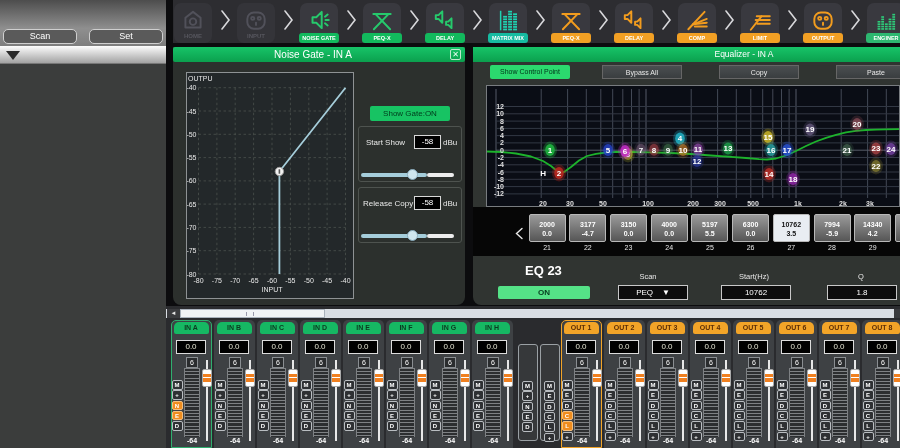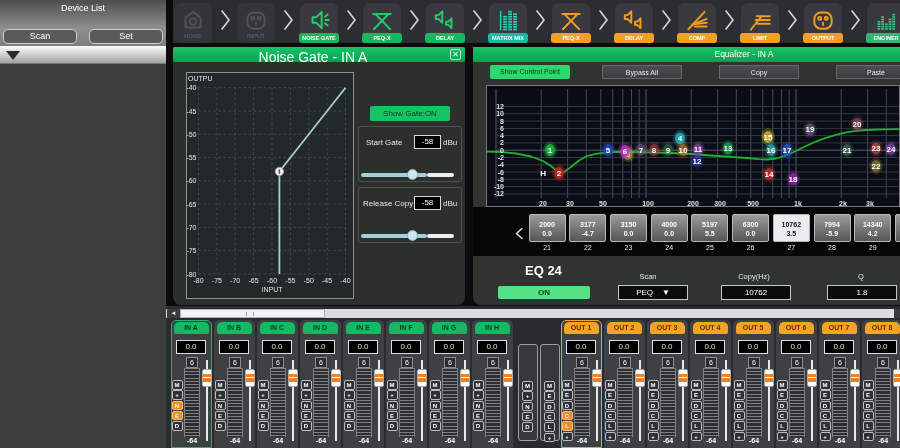--- a/index.html
+++ b/index.html
@@ -1,20 +1,19 @@
 <!DOCTYPE html>
 <html><head><meta charset="utf-8"><style>
 *{margin:0;padding:0;box-sizing:border-box;font-family:"Liberation Sans",sans-serif;}
 body{width:900px;height:448px;background:#0c0c0e;overflow:hidden;position:relative;}
 .abs{position:absolute;}
 </style></head><body>
 
 <div class="abs" style="left:0;top:0;width:166px;height:448px;background:#3b3d3c;">
  <div class="abs" style="left:0;top:0;width:166px;height:46px;background:linear-gradient(#4d4d4d 0%,#8f8f8f 62%,#7d7d7d 100%);"></div>
- <div class="abs" style="left:0;top:3px;width:166px;text-align:center;color:#fff;font-size:9px;">Device List</div>
  <div class="abs" style="left:3px;top:29px;width:74px;height:15px;background:#5a5a5a;border:1px solid #cfcfcf;border-radius:5px;color:#fff;font-size:9px;text-align:center;line-height:13px;">Scan</div>
  <div class="abs" style="left:89px;top:29px;width:74px;height:15px;background:#5a5a5a;border:1px solid #cfcfcf;border-radius:5px;color:#fff;font-size:9px;text-align:center;line-height:13px;">Set</div>
  <div class="abs" style="left:0;top:46px;width:166px;height:18px;background:linear-gradient(#fdfdfd,#a2a2a2);border-bottom:1px solid #777;"></div>
  <div class="abs" style="left:6px;top:51px;width:0;height:0;border-left:7px solid transparent;border-right:7px solid transparent;border-top:9px solid #2a2a2a;"></div>
 </div>
 
 <div class="abs" style="left:173px;top:0;width:727px;height:43px;background:#2d2d31;">
 <div class="abs" style="left:1px;top:3px;width:38px;height:40px;background:#343439;border-radius:7px;"></div>
 <div class="abs" style="left:1px;top:3px;width:38px;height:40px;">
       <svg width="26" height="26" viewBox="0 0 24 24" style="position:absolute;left:6px;top:4px" fill="none" stroke="#51515a" stroke-width="1.8" stroke-linecap="round" stroke-linejoin="round">
@@ -196,21 +195,21 @@
         <rect x="17.8" y="10.7" width="2.6" height="1.5"></rect>
         <rect x="17.8" y="8.5" width="2.6" height="1.5"></rect>
         <rect x="17.8" y="6.3" width="2.6" height="1.5"></rect>
       </svg>
     </div>
 <div class="abs" style="left:693px;top:32.5px;width:40px;height:10.5px;background:#2db770;border-radius:3px;color:#fff;font-size:5.5px;font-weight:bold;text-align:center;line-height:10.5px;letter-spacing:0;white-space:nowrap;overflow:hidden;">ENGINER</div>
 </div>
 
 <div class="abs" style="left:173px;top:47px;width:292px;height:258px;background:#2c302d;border-radius:0 0 8px 8px;">
  <div class="abs" style="left:0;top:0;width:292px;height:15px;background:linear-gradient(#17c468,#0ba04e);border-radius:2px;"></div>
- <div class="abs" style="left:0;top:1.5px;width:280px;text-align:center;color:#fff;font-size:14px;">Noise Gate - IN A</div>
+ <div class="abs" style="left:0;top:1.5px;width:280px;text-align:center;color:#fff;font-size:10px;">Noise Gate - IN A</div>
  <div class="abs" style="left:277px;top:2px;width:11px;height:11px;border:1px solid #bfe8cf;border-radius:2px;color:#eafff2;font-size:8px;text-align:center;line-height:9px;">✕</div>
 
 <div class="abs" style="left:13px;top:25px;width:168px;height:227px;background:#23282a;border:1px solid #8e9294;">
 <svg width="168" height="227" viewBox="0 0 168 227">
 <g stroke="#4b524e" stroke-width="0.8" stroke-dasharray="2.5,2.5">
 <line x1="11.5" y1="14.7" x2="11.5" y2="201.0"></line>
 <line x1="29.9" y1="14.7" x2="29.9" y2="201.0"></line>
 <line x1="48.2" y1="14.7" x2="48.2" y2="201.0"></line>
 <line x1="66.6" y1="14.7" x2="66.6" y2="201.0"></line>
 <line x1="85.0" y1="14.7" x2="85.0" y2="201.0"></line>
@@ -250,21 +249,21 @@
 <text x="103.4" y="210.0" text-anchor="middle">-55</text>
 <text x="121.8" y="210.0" text-anchor="middle">-50</text>
 <text x="140.1" y="210.0" text-anchor="middle">-45</text>
 <text x="158.5" y="210.0" text-anchor="middle">-40</text>
 <text x="85" y="219.0" text-anchor="middle">INPUT</text>
 </g>
       </svg></div>
 
  <div class="abs" style="left:197px;top:59px;width:80px;height:15px;background:#17c363;border-radius:2px;color:#063;font-size:8px;text-align:center;line-height:15px;color:#003a1c;">Show Gate:ON</div>
  <div class="abs" style="left:185px;top:79px;width:104px;height:56px;border:1px solid #4e534f;border-radius:3px;"></div>
- <div class="abs" style="left:193px;top:91px;width:46px;color:#e8e8e8;font-size:8px;">Start Gate</div>
+ <div class="abs" style="left:193px;top:91px;width:46px;color:#e8e8e8;font-size:8px;">Start Show</div>
  <div class="abs" style="left:241px;top:88px;width:27px;height:14px;background:#000;border:1px solid #d8d8d8;color:#fff;font-size:8px;text-align:center;line-height:12px;">-58</div>
  <div class="abs" style="left:270px;top:91px;color:#e8e8e8;font-size:8px;">dBu</div>
  <div class="abs" style="left:188px;top:126px;width:66px;height:4px;background:#a5cdda;border-radius:2px;"></div>
  <div class="abs" style="left:254px;top:126px;width:27px;height:4px;background:#ededed;border-radius:2px;"></div>
  <div class="abs" style="left:234px;top:122px;width:11px;height:11px;background:#cfe6ee;border:1px solid #8ab;border-radius:50%;"></div>
  <div class="abs" style="left:185px;top:140px;width:104px;height:56px;border:1px solid #4e534f;border-radius:3px;"></div>
  <div class="abs" style="left:190px;top:152px;width:56px;color:#e8e8e8;font-size:8px;">Release Copy</div>
  <div class="abs" style="left:241px;top:149px;width:27px;height:14px;background:#000;border:1px solid #d8d8d8;color:#fff;font-size:8px;text-align:center;line-height:12px;">-58</div>
  <div class="abs" style="left:270px;top:152px;color:#e8e8e8;font-size:8px;">dBu</div>
  <div class="abs" style="left:188px;top:187px;width:66px;height:4px;background:#a5cdda;border-radius:2px;"></div>
@@ -441,25 +440,25 @@
 <div class="abs" style="left:259.1px;top:167px;width:37px;height:28px;background:linear-gradient(#9a9a9a,#565656);border:1px solid #b8b8b8;border-radius:2px;color:#fff;font-size:7px;font-weight:bold;text-align:center;line-height:9px;padding-top:4.5px;">6300<br>0.0</div>
 <div class="abs" style="left:259.1px;top:196.5px;width:37px;text-align:center;color:#e8e8e8;font-size:7px;">26</div>
 <div class="abs" style="left:299.8px;top:167px;width:37px;height:28px;background:#e9edf2;border:1px solid #b8b8b8;border-radius:2px;color:#111;font-size:7px;font-weight:bold;text-align:center;line-height:9px;padding-top:4.5px;">10762<br>3.5</div>
 <div class="abs" style="left:299.8px;top:196.5px;width:37px;text-align:center;color:#e8e8e8;font-size:7px;">27</div>
 <div class="abs" style="left:340.5px;top:167px;width:37px;height:28px;background:linear-gradient(#9a9a9a,#565656);border:1px solid #b8b8b8;border-radius:2px;color:#fff;font-size:7px;font-weight:bold;text-align:center;line-height:9px;padding-top:4.5px;">7994<br>-5.9</div>
 <div class="abs" style="left:340.5px;top:196.5px;width:37px;text-align:center;color:#e8e8e8;font-size:7px;">28</div>
 <div class="abs" style="left:381.2px;top:167px;width:37px;height:28px;background:linear-gradient(#9a9a9a,#565656);border:1px solid #b8b8b8;border-radius:2px;color:#fff;font-size:7px;font-weight:bold;text-align:center;line-height:9px;padding-top:4.5px;">14340<br>4.2</div>
 <div class="abs" style="left:381.2px;top:196.5px;width:37px;text-align:center;color:#e8e8e8;font-size:7px;">29</div>
 <div class="abs" style="left:421.9px;top:167px;width:37px;height:28px;background:linear-gradient(#9a9a9a,#565656);border:1px solid #b8b8b8;border-radius:2px;color:#fff;font-size:7px;font-weight:bold;text-align:center;line-height:9px;padding-top:4.5px;">19140<br>0.0</div>
 
- <div class="abs" style="left:52px;top:215.5px;width:80px;color:#fff;font-size:13px;font-weight:bold;">EQ 24</div>
+ <div class="abs" style="left:52px;top:215.5px;width:80px;color:#fff;font-size:13px;font-weight:bold;">EQ 23</div>
  <div class="abs" style="left:25px;top:238.5px;width:92px;height:13.5px;background:#55e287;border-radius:2px;color:#063c1e;font-size:8px;font-weight:bold;text-align:center;line-height:14px;">ON</div>
  <div class="abs" style="left:145px;top:225px;width:60px;text-align:center;color:#e8e8e8;font-size:7.5px;">Scan</div>
  <div class="abs" style="left:145px;top:238px;width:70px;height:14.5px;background:#0c0c0c;border:1px solid #c8c8c8;color:#fff;font-size:8px;text-align:center;line-height:14px;">PEQ&nbsp;&nbsp;&nbsp;&nbsp;▼</div>
- <div class="abs" style="left:251px;top:225px;width:60px;text-align:center;color:#e8e8e8;font-size:7.5px;">Copy(Hz)</div>
+ <div class="abs" style="left:251px;top:225px;width:60px;text-align:center;color:#e8e8e8;font-size:7.5px;">Start(Hz)</div>
  <div class="abs" style="left:248px;top:238px;width:70px;height:14.5px;background:#0c0c0c;border:1px solid #c8c8c8;color:#fff;font-size:8px;text-align:center;line-height:14px;">10762</div>
  <div class="abs" style="left:358px;top:225px;width:60px;text-align:center;color:#e8e8e8;font-size:7.5px;">Q</div>
  <div class="abs" style="left:354px;top:238px;width:70px;height:14.5px;background:#0c0c0c;border:1px solid #c8c8c8;color:#fff;font-size:8px;text-align:center;line-height:14px;">1.8</div>
 </div>
 
 <div class="abs" style="left:166px;top:306px;width:734px;height:142px;background:#2a2b2e;">
 
  <div class="abs" style="left:0;top:3px;width:734px;height:9px;background:#d9dde3;"></div>
  <div class="abs" style="left:1px;top:3px;width:13px;height:9px;background:#3a3b3e;color:#e8e8e8;font-size:6px;text-align:center;line-height:9px;">◄</div>
  <div class="abs" style="left:14px;top:3px;width:145px;height:9px;background:#f1f3f5;border:1px solid #aab2bc;"></div>

